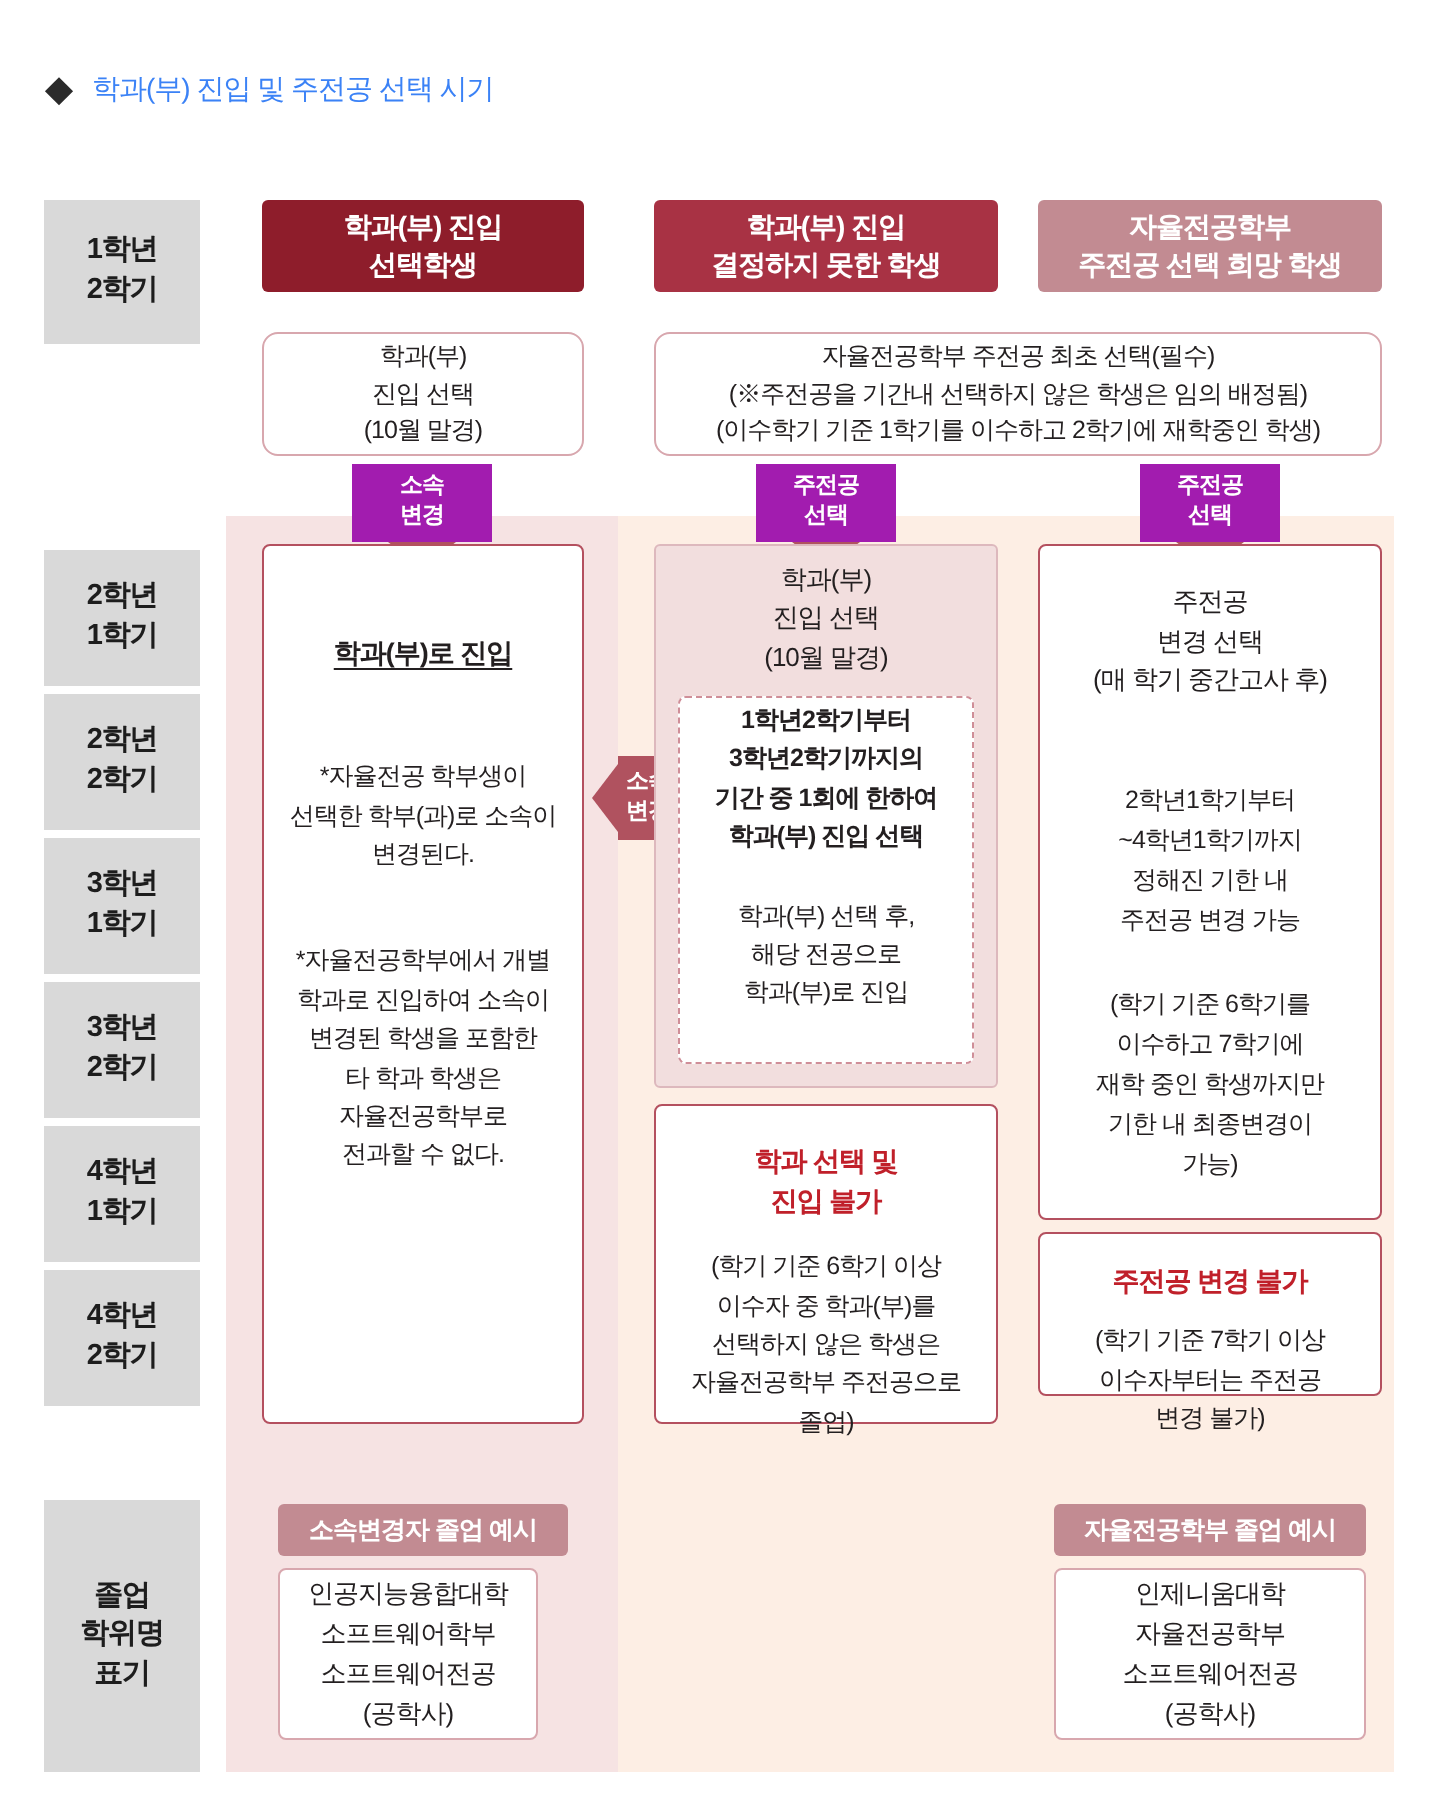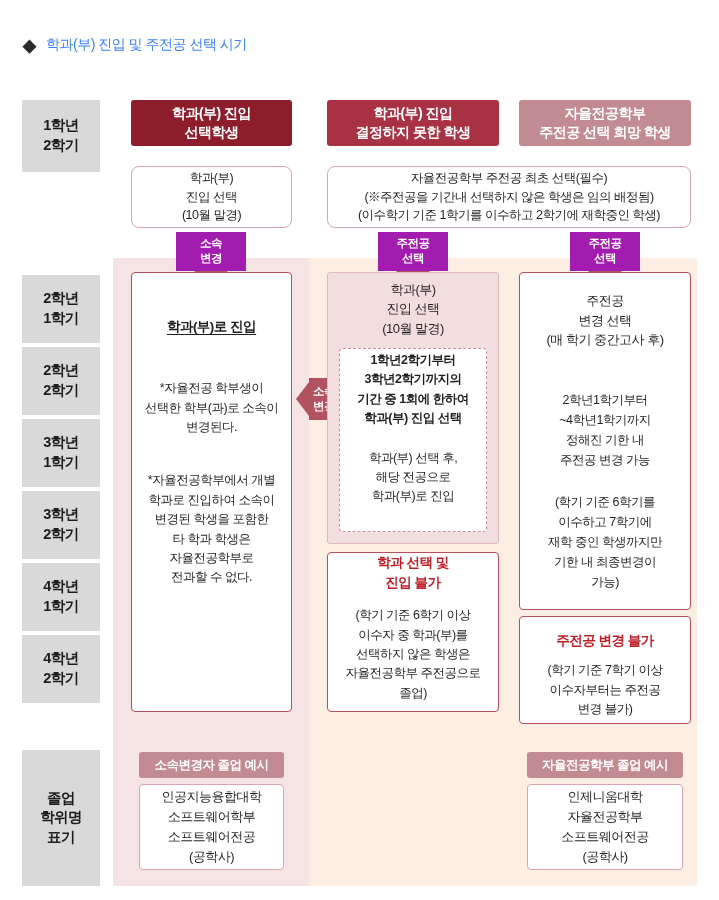--- a/index.html
+++ b/index.html
@@ -292,21 +292,21 @@
   <div class="box dashbox" style="left:339px;top:348px;width:148px;height:184px;flex-direction:column;justify-content:flex-start;padding-top:2px;">
     <div class="txt" style="font-size:12.5px;line-height:1.55;font-weight:bold;">1학년2학기부터
 3학년2학기까지의
 기간 중 1회에 한하여
 학과(부) 진입 선택</div>
     <div class="txt" style="margin-top:20px;font-size:12.5px;line-height:1.55;">학과(부) 선택 후,
 해당 전공으로
 학과(부)로 진입</div>
   </div>
 
-  <div class="box wbox wbox-strong" style="left:327px;top:552px;width:172px;height:160px;flex-direction:column;justify-content:flex-start;">
+  <div class="box wbox wbox-strong" style="left:327px;top:552px;width:172px;height:160px;flex-direction:column;justify-content:flex-start;padding-top:18px;">
     <div class="txt red-title" style="font-size:13.5px;line-height:1.45;">학과 선택 및
 진입 불가</div>
     <div class="txt" style="margin-top:14px;font-size:12.5px;line-height:1.55;">(학기 기준 6학기 이상
 이수자 중 학과(부)를
 선택하지 않은 학생은
 자율전공학부 주전공으로
 졸업)</div>
   </div>
 
   <div class="box wbox wbox-strong" style="left:519px;top:272px;width:172px;height:338px;flex-direction:column;justify-content:flex-start;padding:18px 10px 0;">
@@ -317,29 +317,29 @@
 ~4학년1학기까지
 정해진 기한 내
 주전공 변경 가능</div>
     <div class="txt" style="margin-top:22px;font-size:12.5px;line-height:1.6;">(학기 기준 6학기를
 이수하고 7학기에
 재학 중인 학생까지만
 기한 내 최종변경이
 가능)</div>
   </div>
 
-  <div class="box wbox wbox-strong" style="left:519px;top:616px;width:172px;height:108px;flex-direction:column;justify-content:flex-start;padding-top:14px;">
+  <div class="box wbox wbox-strong" style="left:519px;top:616px;width:172px;height:82px;flex-direction:column;justify-content:space-between;padding-top:14px;">
     <div class="txt red-title" style="font-size:13.5px;">주전공 변경 불가</div>
     <div class="txt" style="margin-top:10px;font-size:12.5px;line-height:1.55;">(학기 기준 7학기 이상
 이수자부터는 주전공
 변경 불가)</div>
   </div>
 
   <div class="grad-cap" style="left:139px;top:752px;width:145px;height:26px;">소속변경자 졸업 예시</div>
-  <div class="box wbox txt" style="left:139px;top:784px;width:145px;height:86px;font-size:13px;line-height:1.55;text-align:center;">인공지능융합대학
+  <div class="box wbox txt" style="left:139px;top:784px;width:130px;height:86px;font-size:13px;line-height:1.55;text-align:center;">인공지능융합대학
 소프트웨어학부
 소프트웨어전공
 (공학사)</div>
 
   <div class="grad-cap" style="left:527px;top:752px;width:156px;height:26px;">자율전공학부 졸업 예시</div>
   <div class="box wbox txt" style="left:527px;top:784px;width:156px;height:86px;font-size:13px;line-height:1.55;">인제니움대학
 자율전공학부
 소프트웨어전공
 (공학사)</div>
 

